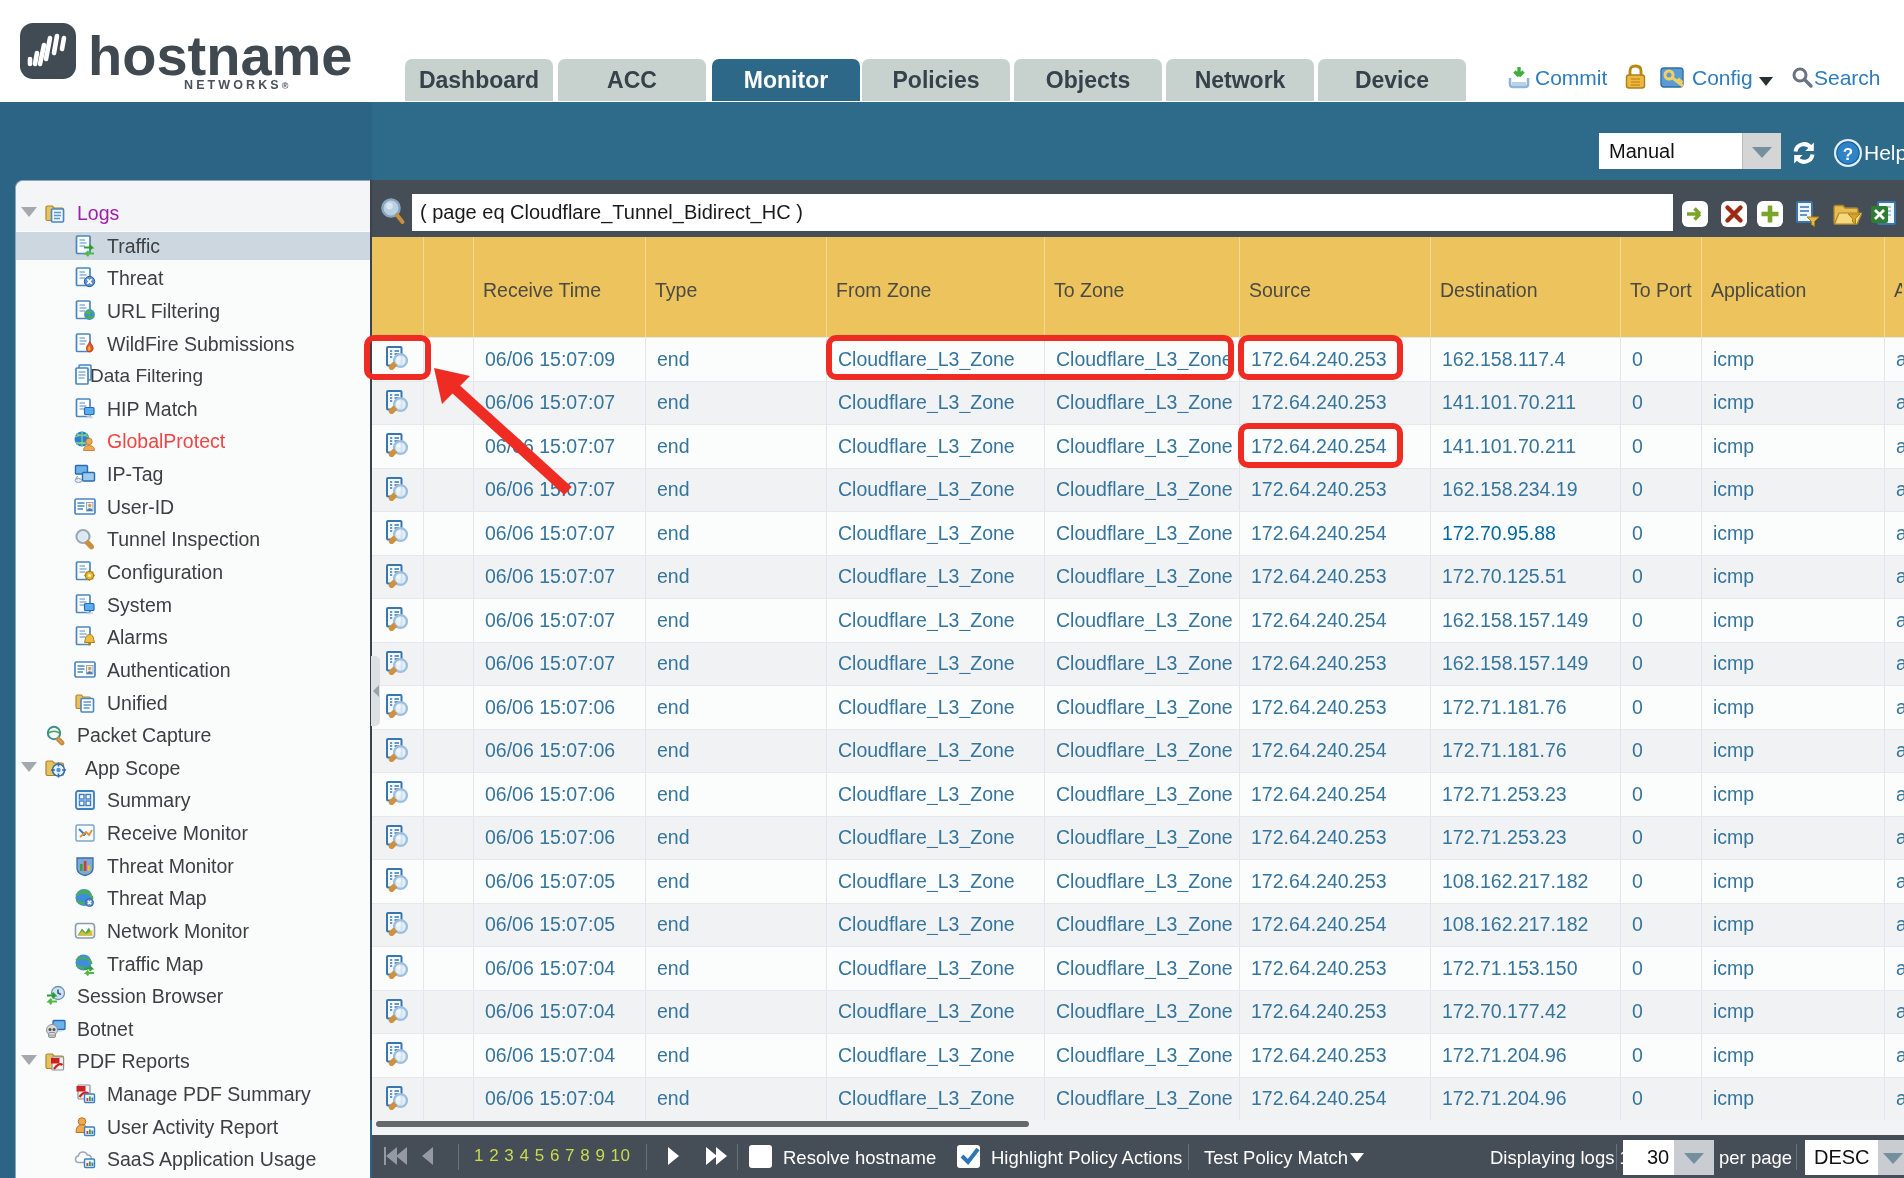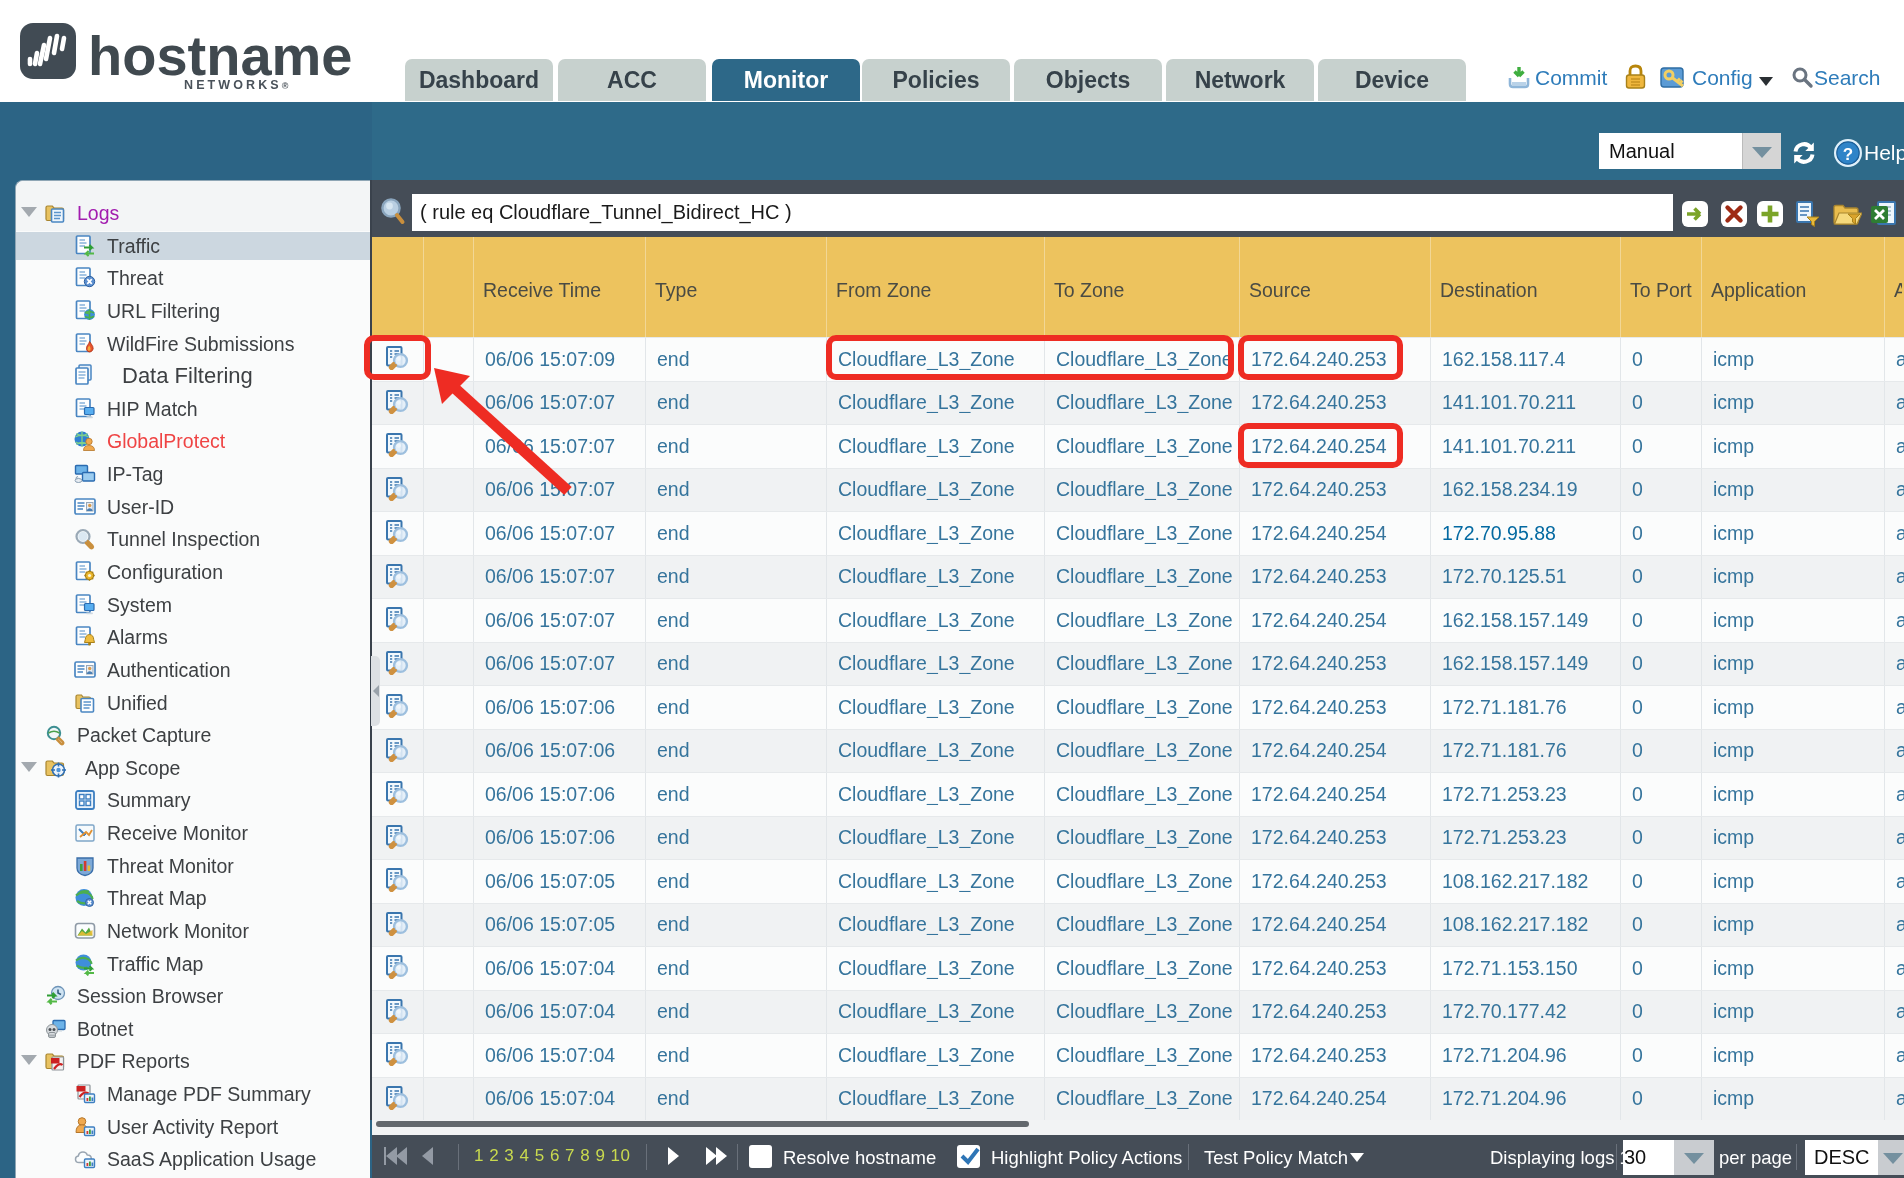--- a/index.html
+++ b/index.html
@@ -72,21 +72,21 @@
 <circle cx="15" cy="15" r="11.2" fill="#2f84c8" stroke="#1b5e98" stroke-width="1.2"></circle>
 <text x="15" y="21.5" font-size="17" font-weight="bold" fill="#fff" text-anchor="middle" font-family="Liberation Sans">?</text>
   </svg>
 <div class="abs" style="left:1864px;top:141px;color:#fff;font-size:21px">Help</div>
 <div class="abs" style="left:372px;top:180px;width:1532px;height:998px;background:#454d57"></div>
 <svg class="abs" style="left:380px;top:197px" width="26" height="30" viewBox="0 0 26 30">
 <circle cx="11" cy="11" r="8.6" fill="#b9cfe2" stroke="#8aa5bd" stroke-width="2.4"></circle>
 <circle cx="9.5" cy="9" r="3.4" fill="#d7e6f1"></circle>
 <path d="M17 18 L22.5 25" stroke="#c98f3d" stroke-width="4" stroke-linecap="round"></path>
   </svg>
-<div class="abs" style="left:412px;top:194px;width:1261px;height:37px;background:#fff;font-size:20px;color:#1a1a1a;line-height:37px;padding-left:8px">( rule eq Cloudflare_Tunnel_Bidirect_HC )</div>
+<div class="abs" style="left:412px;top:194px;width:1261px;height:37px;background:#fff;font-size:20px;color:#1a1a1a;line-height:37px;padding-left:8px">( page eq Cloudflare_Tunnel_Bidirect_HC )</div>
 <div class="abs" style="left:1682px;top:201px;width:26px;height:26px;background:#fff;border-radius:6px"></div>
 <svg class="abs" style="left:1682px;top:201px" width="26" height="26" viewBox="0 0 26 26">
 <path d="M5 13h13M18 13l-5.5-5.5M18 13l-5.5 5.5" stroke="#7ba428" stroke-width="3.6" fill="none"></path>
   </svg>
 <div class="abs" style="left:1721px;top:201px;width:26px;height:26px;background:#fff;border-radius:6px"></div>
 <svg class="abs" style="left:1721px;top:201px" width="26" height="26" viewBox="0 0 26 26">
 <path d="M6.5 6.5 L19.5 19.5 M19.5 6.5 L6.5 19.5" stroke="#9e2a14" stroke-width="4.4" stroke-linecap="round"></path>
   </svg>
 <div class="abs" style="left:1757px;top:201px;width:26px;height:26px;background:#fff;border-radius:6px"></div>
 <svg class="abs" style="left:1757px;top:201px" width="26" height="26" viewBox="0 0 26 26">
@@ -513,21 +513,21 @@
 <div class="abs" style="left:957px;top:1145px;width:23px;height:23px;background:#fff;border-radius:3px"></div>
 <svg class="abs" style="left:957px;top:1143px" width="26" height="26" viewBox="0 0 26 26">
 <path d="M5 13 L11 19 L21 6" stroke="#2e75b6" stroke-width="4" fill="none"></path>
   </svg>
 <div class="bb" style="left:991px">Highlight Policy Actions</div>
 <div class="sep" style="left:1188px"></div>
 <div class="bb" style="left:1204px">Test Policy Match</div>
 <div class="abs" style="left:1350px;top:1153px;width:0;height:0;border-left:7px solid transparent;border-right:7px solid transparent;border-top:9px solid #fff"></div>
 <div class="bb" style="left:1490px">Displaying logs 1 - 30</div>
 <div class="sep" style="left:1616px"></div>
-<div class="abs" style="left:1623px;top:1140px;width:71px;height:35px;background:#fff;font-size:20px;color:#111;line-height:35px;padding-left:1px">30</div>
+<div class="abs" style="left:1623px;top:1140px;width:71px;height:35px;background:#fff;font-size:20px;color:#111;line-height:35px;padding-left:24px">30</div>
 <div class="abs" style="left:1674px;top:1140px;width:40px;height:35px;background:#c9ccd0"></div>
 <div class="abs" style="left:1684px;top:1153px;width:0;height:0;border-left:10px solid transparent;border-right:10px solid transparent;border-top:11px solid #74909f"></div>
 <div class="bb" style="left:1719px">per page</div>
 <div class="sep" style="left:1796px"></div>
 <div class="abs" style="left:1805px;top:1140px;width:73px;height:35px;background:#fff;font-size:20px;color:#111;line-height:35px;padding-left:9px">DESC</div>
 <div class="abs" style="left:1878px;top:1140px;width:26px;height:35px;background:#c9ccd0"></div>
 <div class="abs" style="left:1883px;top:1153px;width:0;height:0;border-left:10px solid transparent;border-right:10px solid transparent;border-top:11px solid #74909f"></div>
 <div class="abs" style="left:15px;top:180px;width:355px;height:998px;background:#fafbfb;border-radius:8px 0 0 0;border-top:1px solid #8fa6b5;border-left:1px solid #8fa6b5"></div>
 <div class="abs" style="left:16px;top:181px;width:354px;height:50px;background:#f3f5f6;border-radius:8px 0 0 0"></div>
 <div class="abs" style="left:16px;top:232px;width:354px;height:28px;background:#ccd7e0"></div>
@@ -577,21 +577,21 @@
     </svg>
   </div>
 <div class="abs" style="left:107px;top:330.5px;font-size:19.5px;color:#3d4043;line-height:26px">WildFire Submissions</div>
 <div class="abs" style="left:73px;top:364.1px">
     <svg width="24" height="24" viewBox="0 0 24 24" style="display:block">
       <rect x="6" y="1" width="12" height="15" rx="1" fill="#e8f1f9" stroke="#4a86c2" stroke-width="1.5"></rect>
       <rect x="3" y="4" width="12" height="16" rx="1" fill="#fdfefe" stroke="#4a86c2" stroke-width="1.7"></rect>
       <path d="M5.5 8h7M5.5 11h7M5.5 14h6" stroke="#88b2da" stroke-width="1.5"></path>
     </svg>
   </div>
-<div class="abs" style="left:122px;top:363.1px;font-size:22px;color:#3d4043;line-height:26px">Data Filtering</div>
+<div class="abs" style="left:90px;top:363.1px;font-size:19px;color:#3d4043;line-height:26px">Data Filtering</div>
 <div class="abs" style="left:73px;top:396.8px">
     <svg width="24" height="24" viewBox="0 0 24 24" style="display:block">
       <rect x="3.5" y="2" width="13.5" height="17.5" rx="1" fill="#fdfefe" stroke="#4a86c2" stroke-width="1.7"></rect>
       <path d="M6.5 6h5.5M6.5 9h7M6.5 12h5.5" stroke="#88b2da" stroke-width="1.6"></path>
       <rect x="11.5" y="10.5" width="9.5" height="7" rx="1" fill="#57aef0" stroke="#2a6bb0" stroke-width="1.2"></rect>
       <path d="M14.5 19.8h4M16.5 17.7v2" stroke="#9db6c8" stroke-width="1.6"></path>
       <rect x="13" y="19.4" width="7" height="1.8" rx="0.9" fill="#cfd9e2"></rect>
     </svg>
   </div>
 <div class="abs" style="left:107px;top:395.8px;font-size:19.5px;color:#3d4043;line-height:26px">HIP Match</div>

